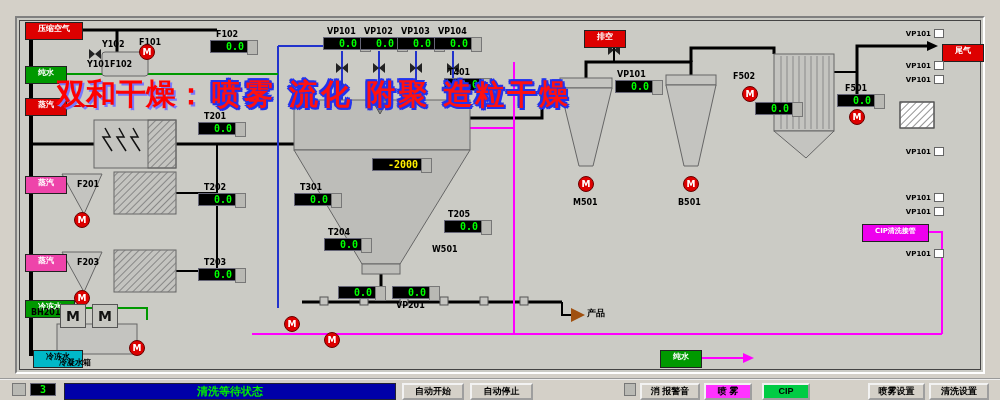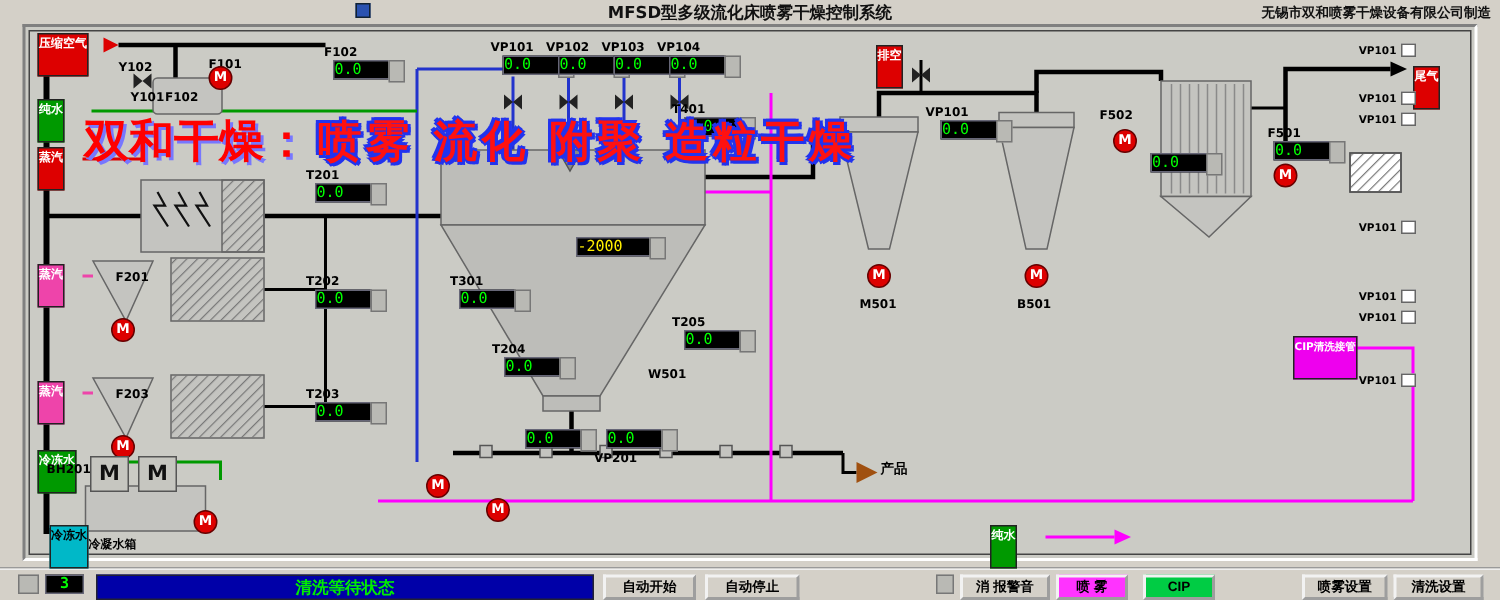--- a/index.html
+++ b/index.html
@@ -12,26 +12,26 @@
   #titlebar .mfg{position:absolute;right:6px;top:2px;font-size:9px;font-weight:bold;color:#111;}
   #titlebar .winicon{position:absolute;left:237px;top:2px;width:10px;height:10px;background:#2a52b0;border:1px solid #123;}
   
   #diagram{position:absolute;left:15px;top:16px;width:970px;height:358px;background:#cbcbc5;
            border:2px solid;border-color:#808080 #ffffff #ffffff #808080;}
   #diagram .innerframe{position:absolute;left:2px;top:2px;right:2px;bottom:2px;border:1px solid #444;pointer-events:none;}
   #pidsvg{position:absolute;left:0;top:0;z-index:1;}
   .tag{position:absolute;z-index:3;font-size:8px;font-weight:bold;color:#000;white-space:nowrap;line-height:9px;}
   .tag.sm{font-size:7px;}
   .disp{position:absolute;z-index:3;width:38px;height:13px;background:#000;border:1px solid #667;
-        color:#00ff00;font-family:"DejaVu Sans Mono",monospace;font-size:10px;font-weight:normal;
-        text-align:left;padding-right:3px;line-height:11px;margin-left:12px;}
+        color:#00ff00;font-family:"DejaVu Sans Mono",monospace;font-size:10px;font-weight:bold;
+        text-align:right;padding-right:3px;line-height:11px;}
   .disp::after{content:"";position:absolute;right:-11px;top:-1px;width:9px;height:13px;background:#b9b9b4;border:1px solid #777;}
   .disp.yel{color:#ffee00;}
   .disp.w50{width:50px;}
-  .pill{position:absolute;z-index:3;height:29px;padding:0 0;font-size:8px;font-weight:bold;color:#fff;
+  .pill{position:absolute;z-index:3;height:18px;padding:0 12px;font-size:8px;font-weight:bold;color:#fff;
         line-height:12px;border:1px solid #222;white-space:nowrap;}
   .pill.red{background:#dd0000;}
   .pill.green{background:#009900;}
   .pill.pink{background:#ee44aa;}
   .pill.cyan{background:#00b8c8;color:#000;}
   .pill.mag{background:#ee00ee;font-size:7px;}
   .motor{position:absolute;z-index:3;width:16px;height:16px;border-radius:50%;background:#dd0000;
          border:1px solid #660000;color:#fff;font-size:9px;font-weight:bold;text-align:center;line-height:15px;}
   .mbox{position:absolute;z-index:3;width:26px;height:24px;background:#c6c6c0;border:1px solid #555;
         color:#111;font-size:14px;font-weight:bold;text-align:center;line-height:22px;}
@@ -53,25 +53,20 @@
   .btn.green{background:#00cc44;}
   .fdisp{position:absolute;top:3px;height:13px;background:#000;border:1px solid #667;color:#00ff00;
          font-family:"DejaVu Sans Mono",monospace;font-size:10px;font-weight:bold;text-align:center;line-height:11px;}
   .fsq{position:absolute;top:3px;width:14px;height:13px;background:#b9b9b4;border:1px solid #777;}
 </style>
 </head>
 <body>
 
 <div id="screen">
 
-  <div id="titlebar">
-    <div class="winicon"></div>
-    <div class="ttl">MFSD型多级流化床喷雾干燥控制系统</div>
-    <div class="mfg">无锡市双和喷雾干燥设备有限公司制造</div>
-  </div>
 
   <div id="diagram">
     <div class="innerframe"></div>
 
     <svg id="pidsvg" width="970" height="356" viewBox="0 0 970 356">
       <defs>
         <pattern id="hatch" width="5" height="5" patternTransform="rotate(45)" patternUnits="userSpaceOnUse">
           <line x1="0" y1="0" x2="0" y2="5" stroke="#777" stroke-width="1.6"></line>
         </pattern>
       </defs>
@@ -207,21 +202,21 @@
     <div class="pill red" style="left:8px;top:80px">蒸汽</div>
     <div class="pill pink" style="left:8px;top:158px">蒸汽</div>
     <div class="pill pink" style="left:8px;top:236px">蒸汽</div>
     <div class="pill green" style="left:8px;top:282px">冷冻水</div>
     <div class="pill cyan" style="left:16px;top:332px">冷冻水</div>
     <div class="pill red" style="left:567px;top:12px">排空</div>
     <div class="pill red" style="left:925px;top:26px">尾气</div>
     <div class="pill green" style="left:643px;top:332px">纯水</div>
     <div class="pill mag" style="left:845px;top:206px">CIP清洗接管</div>
 
-    <div class="tag" style="left:62px;top:22px">Y102</div>
+    <div class="tag" style="left:85px;top:22px">Y102</div>
     <div class="tag" style="left:122px;top:20px">F101</div>
     <div class="tag" style="left:70px;top:42px">Y101</div>
     <div class="tag" style="left:93px;top:42px">F102</div>
     <div class="tag" style="left:199px;top:12px">F102</div>
     <div class="tag" style="left:187px;top:94px">T201</div>
     <div class="tag" style="left:187px;top:165px">T202</div>
     <div class="tag" style="left:187px;top:240px">T203</div>
     <div class="tag" style="left:283px;top:165px">T301</div>
     <div class="tag" style="left:311px;top:210px">T204</div>
     <div class="tag" style="left:431px;top:192px">T205</div>

